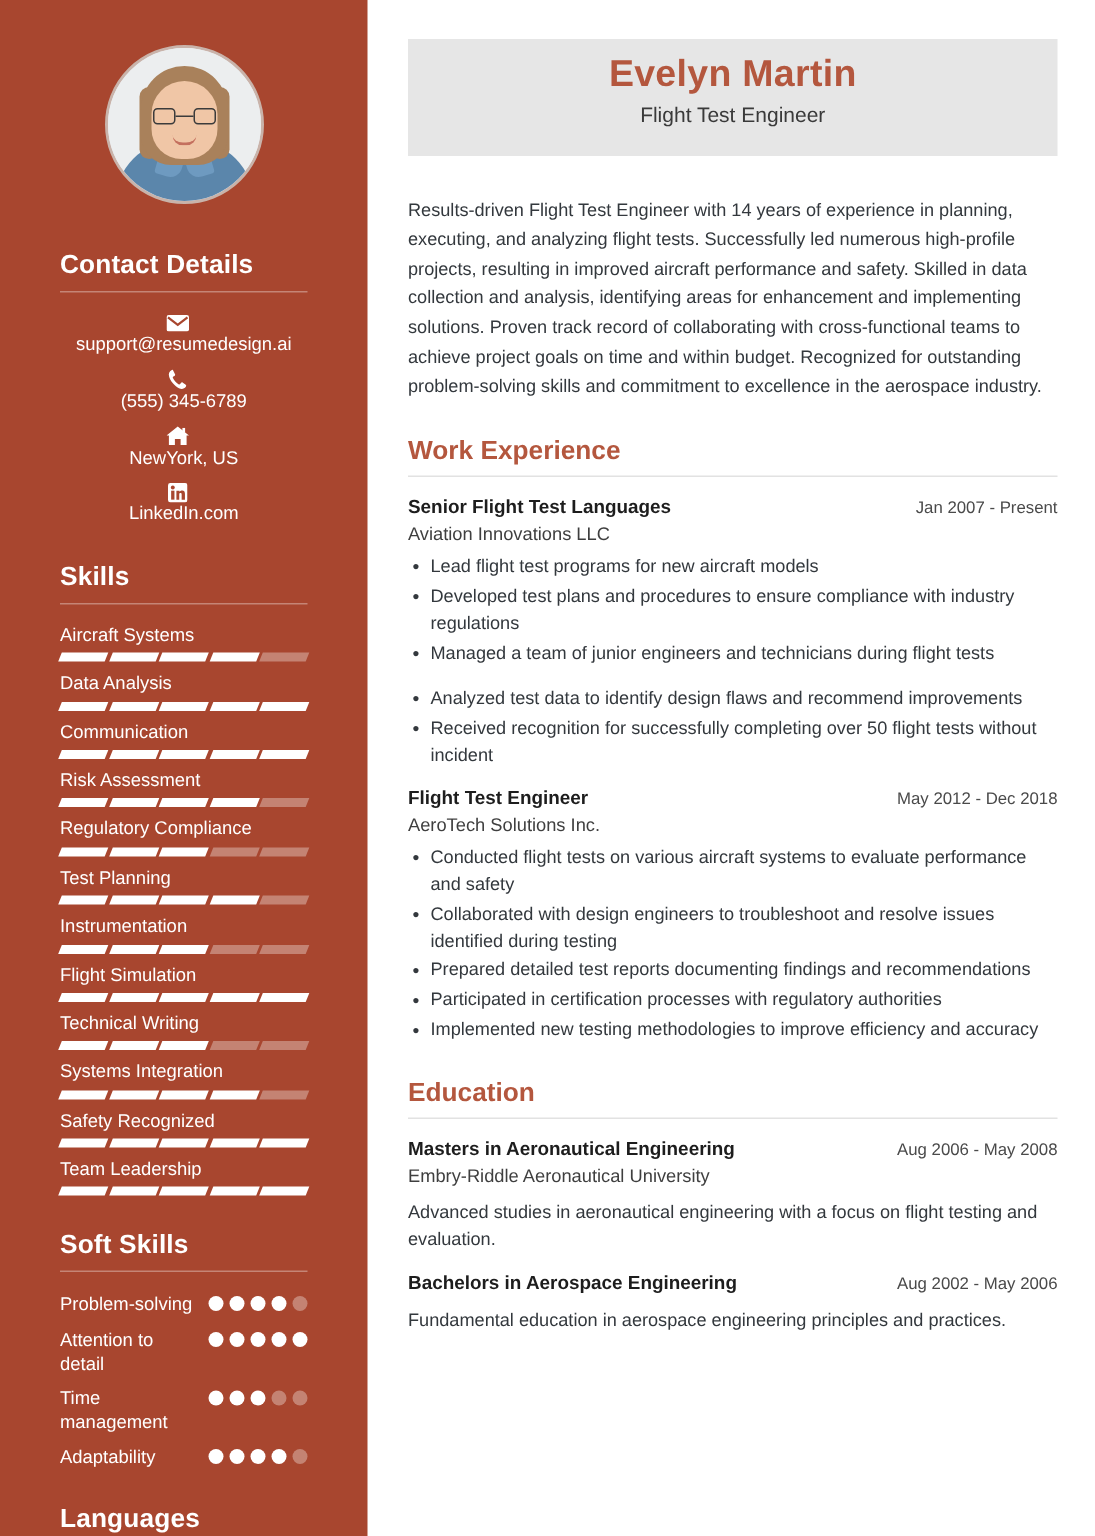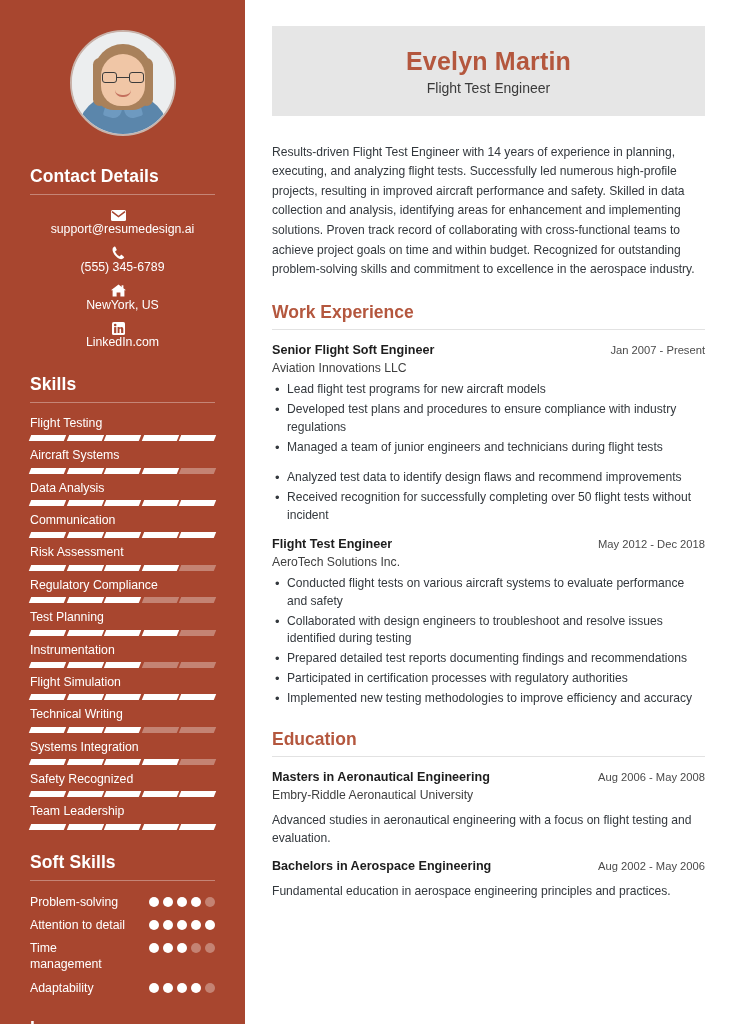--- a/index.html
+++ b/index.html
@@ -75,21 +75,21 @@
   }
   .av-lens { position:absolute; top:0; width:15px; height:11px; border:1.4px solid #3b3b3b; border-radius:3px; }
   .av-lens.l { left:0; }
   .av-lens.r { right:0; }
   .av-bridge { position:absolute; top:5px; left:15px; width:12px; height:1.4px; background:#3b3b3b; }
   .av-smile {
     position:absolute; top:58px; left:50%; transform:translateX(-50%);
     width:16px; height:7px; border-bottom:2.2px solid #c4705e; border-radius:0 0 10px 10px;
   }
 
-  .side-section { padding: 0 30px; }
+  .side-section { padding: 0 40px; }
   .side-heading {
     color: #ffffff;
     font-size: 17.5px;
     font-weight: bold;
     letter-spacing: 0.1px;
     margin-bottom: 7px;
   }
   .side-rule {
     height: 1px;
     background: rgba(255,255,255,0.34);
@@ -164,21 +164,21 @@
 
   
   .main {
     flex: 1;
     padding: 26px 25px 0 27px;
     background: #ffffff;
     overflow: hidden;
   }
   .name-card {
     background: #e6e6e6;
-    padding: 21px 10px 20px 10px;
+    padding: 9px 10px 20px 10px;
     text-align: center;
     margin-bottom: 27px;
   }
   .full-name {
     color: #b4573e;
     font-size: 25px;
     font-weight: bold;
     letter-spacing: 0.2px;
     line-height: 1.15;
   }
@@ -327,30 +327,20 @@
             <span>LinkedIn.com</span>
           </div>
         </div>
     </section>
 
     <section class="side-section skills-block">
       <h2 class="side-heading">Skills</h2>
       <div class="side-rule"></div>
       <div id="skills-list">
           <div class="skill-item">
-            <div class="skill-name">Flight Testing</div>
-            <div class="skill-bar">
-              <span class="seg on"></span>
-              <span class="seg on"></span>
-              <span class="seg on"></span>
-              <span class="seg on"></span>
-              <span class="seg on"></span>
-            </div>
-          </div>
-          <div class="skill-item">
             <div class="skill-name">Aircraft Systems</div>
             <div class="skill-bar">
               <span class="seg on"></span>
               <span class="seg on"></span>
               <span class="seg on"></span>
               <span class="seg on"></span>
               <span class="seg"></span>
             </div>
           </div>
           <div class="skill-item">
@@ -529,21 +519,21 @@
     </div>
 
     <p class="summary">Results-driven Flight Test Engineer with 14 years of experience in planning, executing, and analyzing flight tests. Successfully led numerous high-profile projects, resulting in improved aircraft performance and safety. Skilled in data collection and analysis, identifying areas for enhancement and implementing solutions. Proven track record of collaborating with cross-functional teams to achieve project goals on time and within budget. Recognized for outstanding problem-solving skills and commitment to excellence in the aerospace industry.</p>
 
     <section class="work-section">
       <h2 class="sec-heading">Work Experience</h2>
       <div class="sec-rule"></div>
       <div id="work-list">
           <div class="entry">
             <div class="entry-top">
-              <div class="entry-role">Senior Flight Soft Engineer</div>
+              <div class="entry-role">Senior Flight Test Languages</div>
               <div class="entry-date">Jan 2007 - Present</div>
             </div>
             <div class="entry-org">Aviation Innovations LLC</div>
             <ul class="bullets">
               <li>Lead flight test programs for new aircraft models</li>
               <li>Developed test plans and procedures to ensure compliance with industry regulations</li>
               <li>Managed a team of junior engineers and technicians during flight tests</li>
               <li class="spacer-before">Analyzed test data to identify design flaws and recommend improvements</li>
               <li>Received recognition for successfully completing over 50 flight tests without incident</li>
             </ul>

